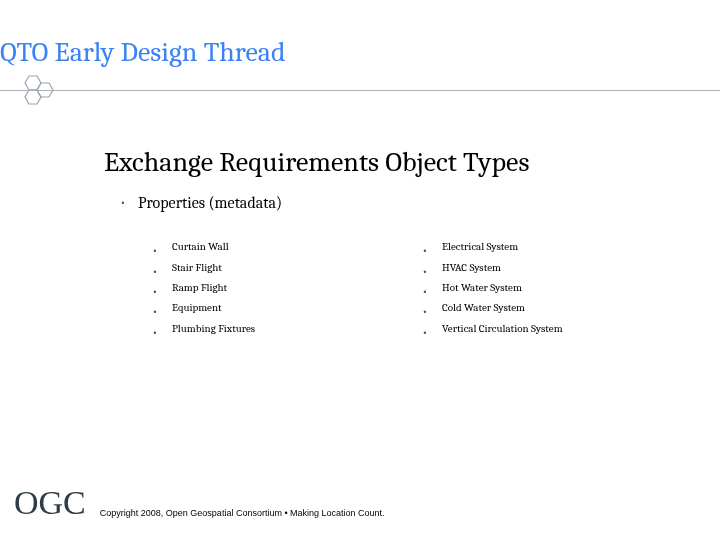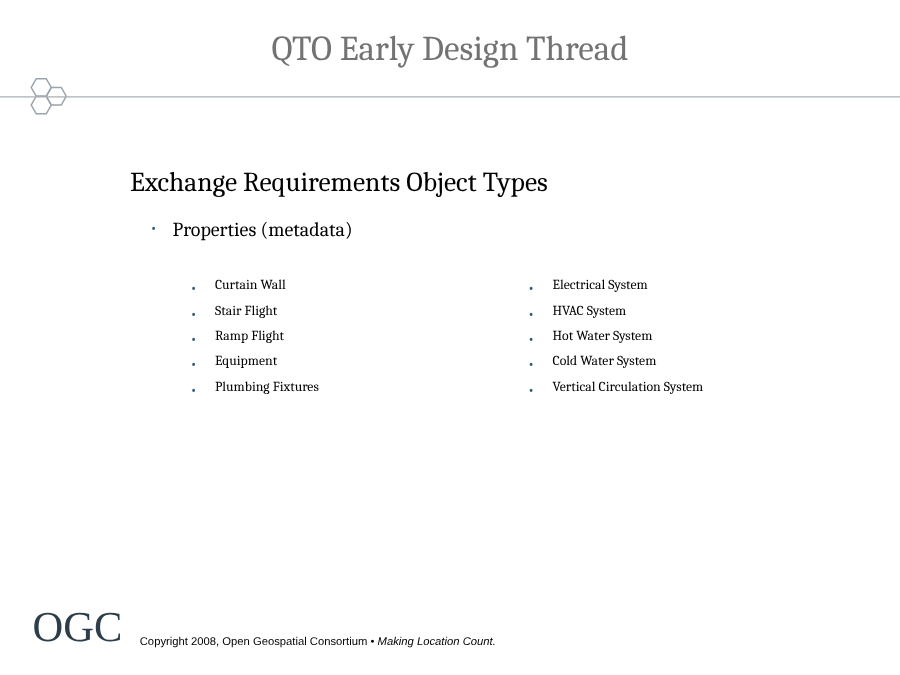--- a/index.html
+++ b/index.html
@@ -15,25 +15,24 @@
   .slide {
     position: relative;
     width: 720px;
     height: 540px;
   }
   .header {
     position: relative;
     padding-top: 22px;
   }
   .title {
-    text-align: center;
     font-size: 28px;
     font-weight: 400;
-    color: #737373;
-    margin: 1px auto;
+    color: #3b82f6;
+    margin: 14px auto;
     font-family: Cambria, Georgia, serif;
   }
   .rule-wrap {
     position: relative;
     margin-top: 14px;
     height: 30px;
   }
   .rule {
     position: absolute;
     left: 0;
@@ -42,21 +41,21 @@
     height: 0;
     border-top: 1px solid #a9b0b6;
   }
   .hex-deco {
     position: absolute;
     left: 16px;
     top: -8px;
   }
   .subtitle {
     font-family: Cambria, Georgia, 'Times New Roman', serif;
-    font-size: 22px;
+    font-size: 28px;
     font-weight: 400;
     margin: 34px 0 0 104px;
     color: #000;
   }
   .top-list {
     margin: 14px 0 0 120px;
     padding: 0;
     list-style: none;
     font-size: 16px;
     line-height: 1.45;
@@ -97,21 +96,21 @@
   .col li::before {
     content: "•";
     position: absolute;
     left: 2px;
     top: 1px;
     font-size: 13px;
     color: #2e5a7a;
   }
   .footer {
     position: absolute;
-    left: 12px;
+    left: 0;
     right: 0;
     bottom: 18px;
     display: flex;
     align-items: flex-end;
   }
   .logo {
     font-family: Georgia, 'Times New Roman', serif;
     font-size: 34px;
     letter-spacing: 0px;
     color: #2d3e4a;
@@ -119,21 +118,20 @@
     font-weight: 400;
   }
   .copyright {
     font-size: 9px;
     margin-left: 14px;
     margin-bottom: 4px;
     color: #000;
     font-family: Arial, sans-serif;
   }
   .copyright .em {
-    font-style: italic;
   }
   
   .hex-deco svg {
     width: 46px;
     height: 34px;
   }
 </style>
 </head>
 <body>
 

